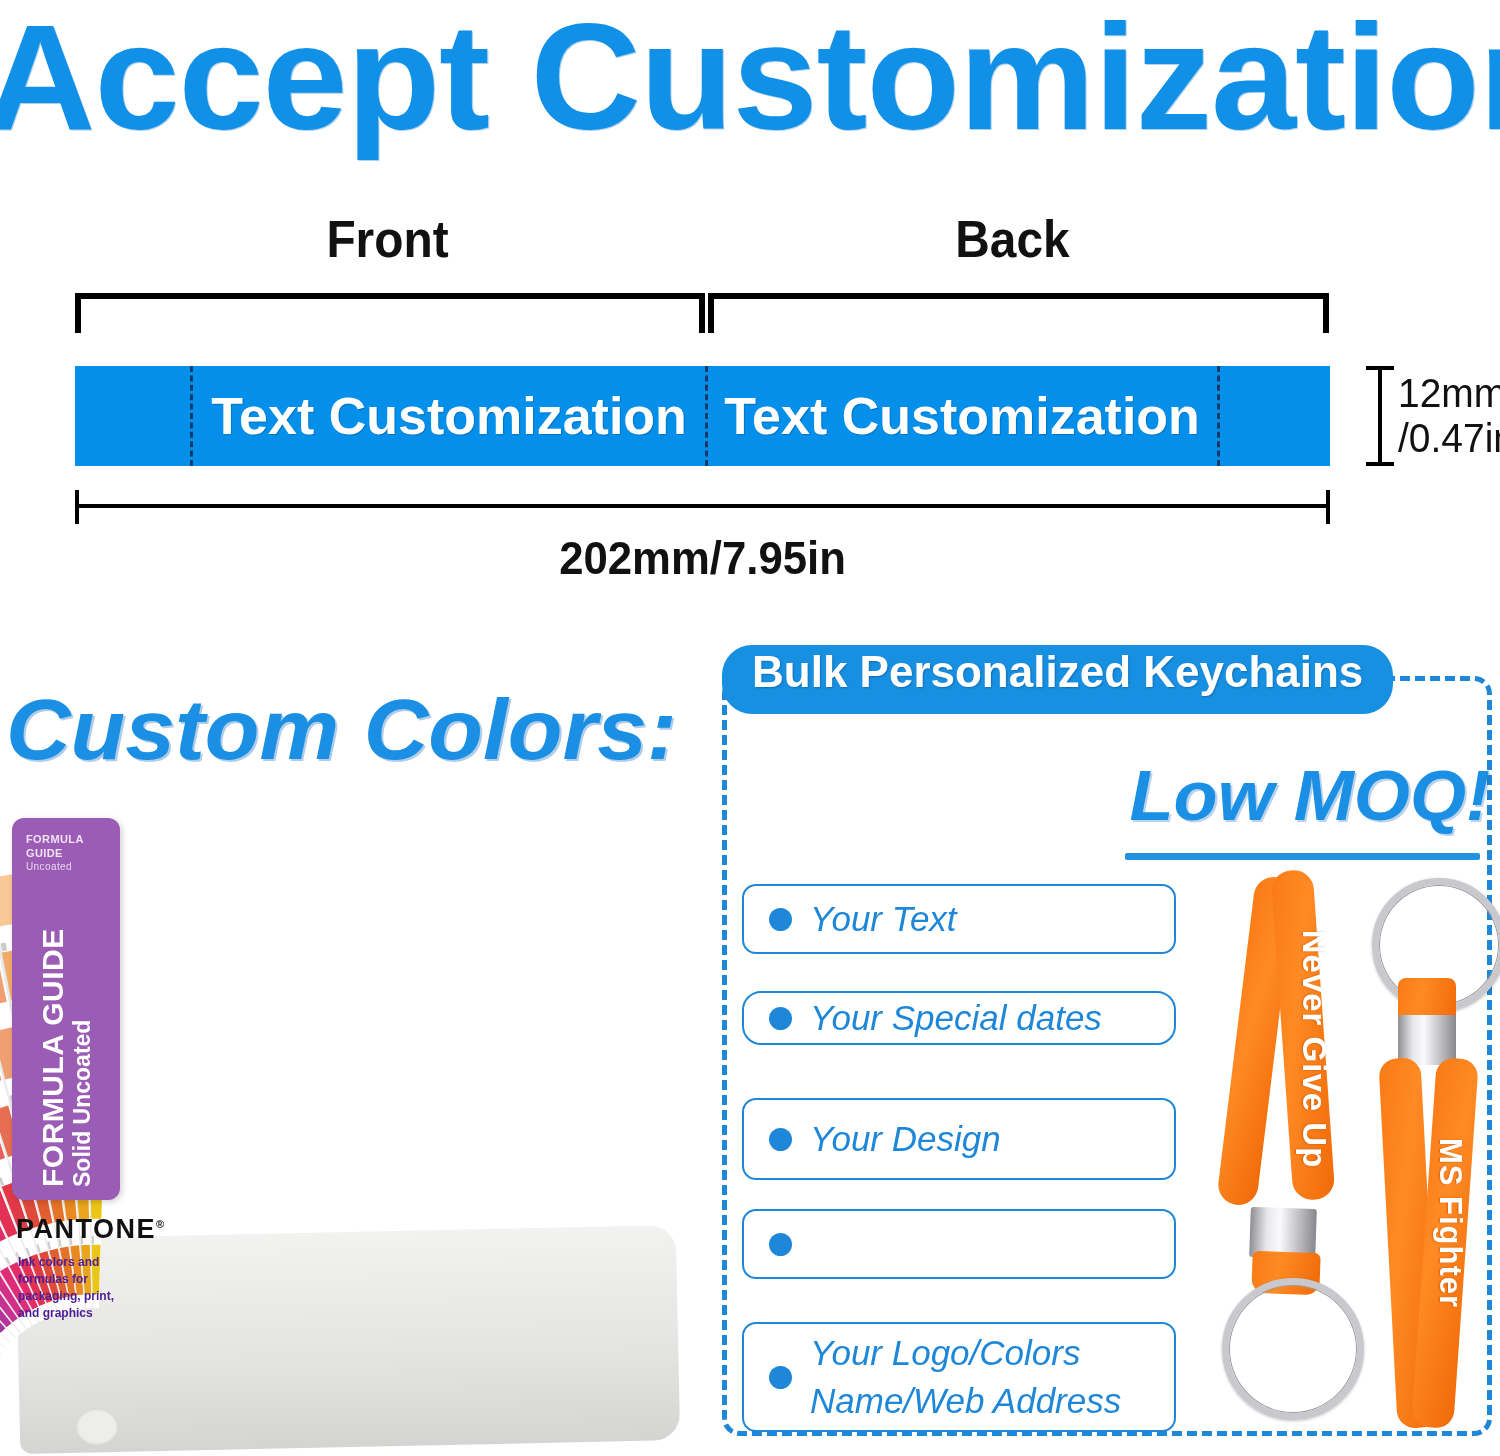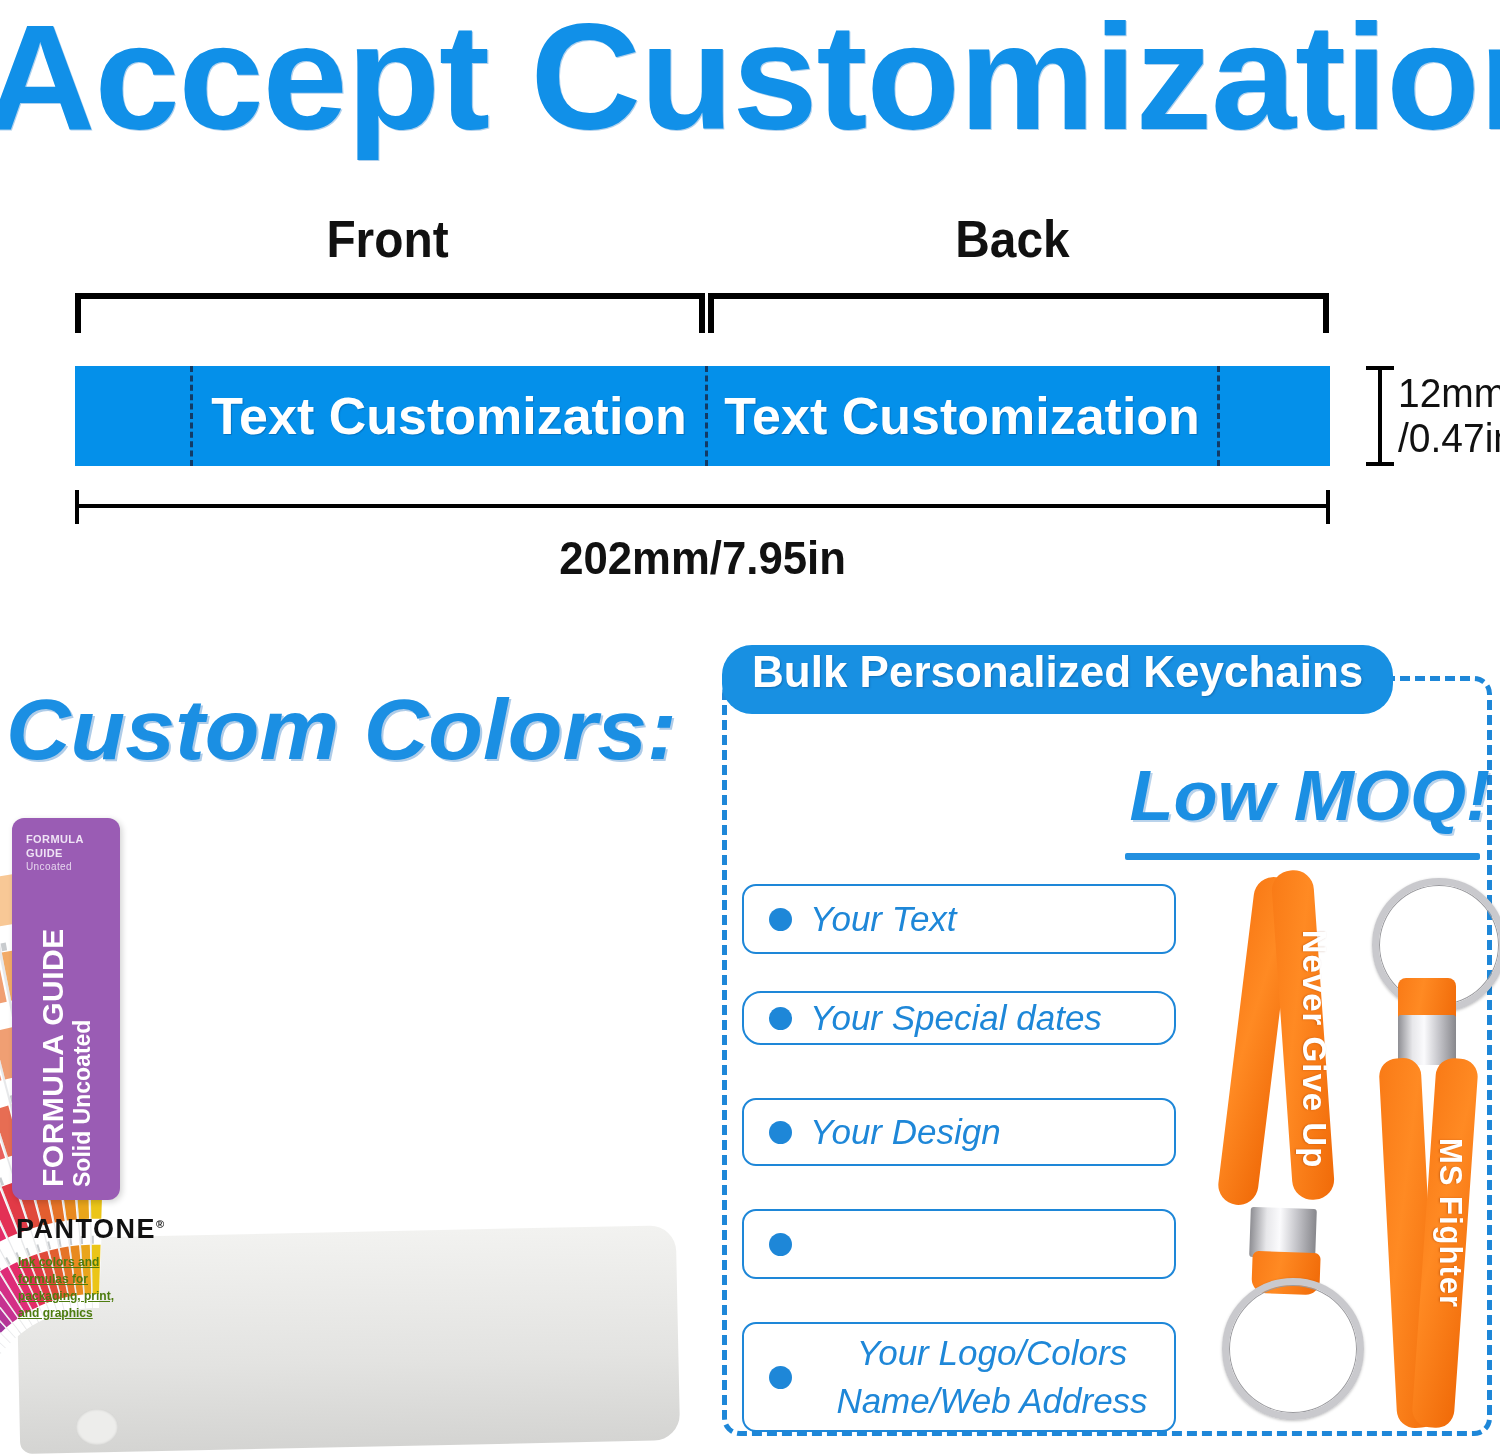--- a/index.html
+++ b/index.html
@@ -133,21 +133,21 @@
   }
   #fan-cover-rot .l1{font-size:30px;font-weight:bold;line-height:32px;letter-spacing:.5px;}
   #fan-cover-rot .l2{font-size:23px;font-weight:bold;line-height:26px;}
   #pantone-wordmark{
     position:absolute;left:16px;top:402px;
     font-size:27px;font-weight:bold;color:#111;letter-spacing:1.5px;
   }
   #pantone-wordmark sup{font-size:11px;}
   #pantone-desc{
     position:absolute;left:18px;top:442px;width:120px;
-    font-size:12px;line-height:17px;color:#4d7c0f;font-weight:bold;text-decoration:underline;
+    font-size:12px;line-height:17px;color:#4c1d95;font-weight:bold;
   }
   #fan-thumb{
     position:absolute;left:76px;top:597px;width:42px;height:36px;
     background:#ededeb;border-radius:50%;
     box-shadow:inset 0 0 3px rgba(0,0,0,.18);
   }
 
   
   #keychain-panel{
     position:absolute;left:722px;top:676px;width:770px;height:760px;
@@ -184,25 +184,25 @@
     box-sizing:border-box;background:#fff;
     display:flex;align-items:center;
   }
   .feature-bullet{
     width:23px;height:23px;border-radius:50%;background:#1e87d8;
     margin-left:25px;flex:0 0 auto;
   }
   .feature-label{
     margin-left:18px;
     font-family:"Liberation Sans",sans-serif;
-    font-style:italic;font-size:35px;line-height:42px;color:#1e87d8;text-align:center;
+    font-style:italic;font-size:35px;line-height:42px;color:#1e87d8;
   }
   #feature-0{top:884px;height:70px;}
   #feature-1{top:991px;height:54px;border-radius:19px;}
-  #feature-2{top:1098px;height:68px;}
+  #feature-2{top:1098px;height:82px;}
   #feature-3{top:1209px;height:70px;}
   #feature-4{top:1322px;height:110px;}
   #feature-4 .feature-label{line-height:48px;}
 
   
   #keychains{position:absolute;left:1212px;top:860px;width:288px;height:588px;}
 
   .kc-strap{position:absolute;background:linear-gradient(100deg,#f97a16 0%,#ff8a23 40%,#f06a08 100%);}
   .kc-text{
     position:absolute;color:#fff;font-weight:bold;

